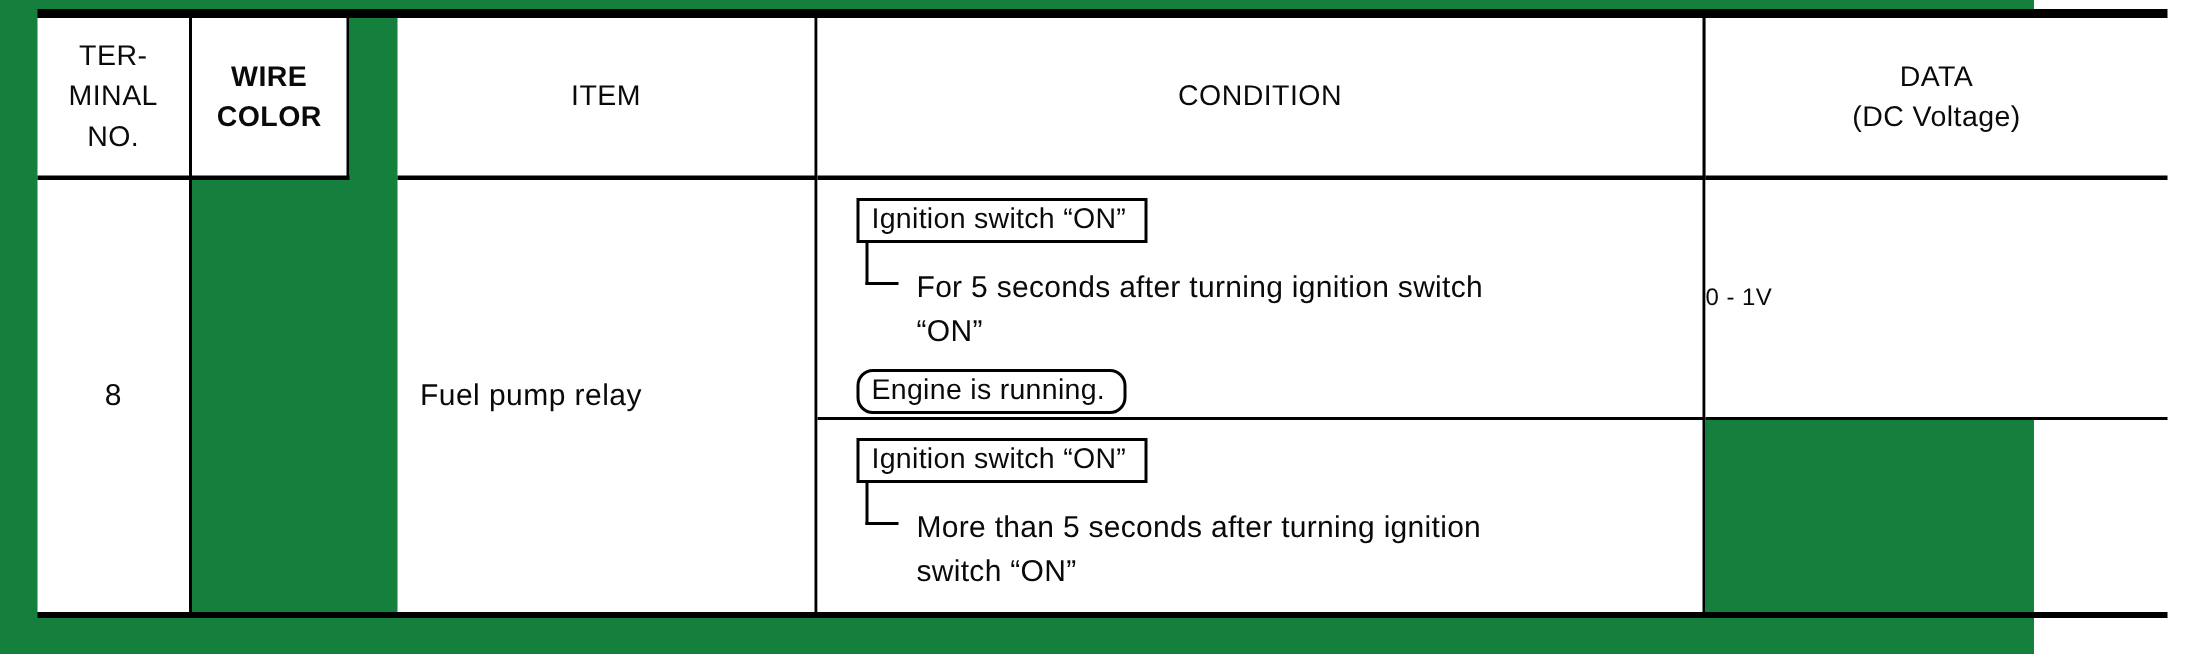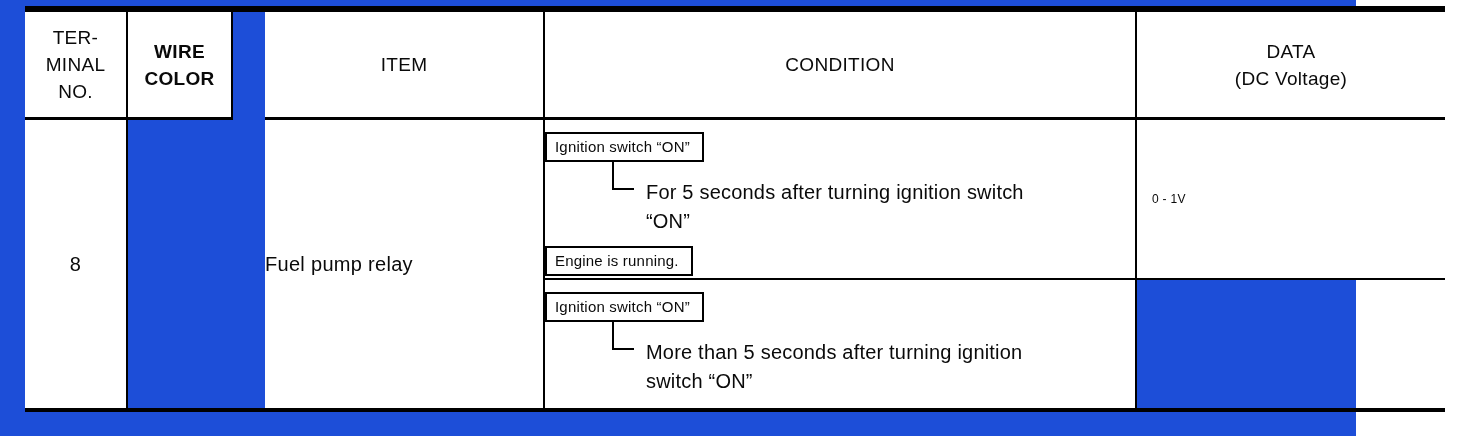--- a/index.html
+++ b/index.html
@@ -3,21 +3,21 @@
 <meta charset="utf-8">
 <style>
   * { margin: 0; padding: 0; box-sizing: border-box; }
   html, body {
     width: 1472px; height: 436px;
     background: #ffffff;
     overflow: hidden;
     font-family: "Liberation Sans", "DejaVu Sans", sans-serif;
     color: #0a0a0a;
   }
-  .scan-page { position: relative; width: 1356px; height: 436px; background: #1d4ed8; }
+  .scan-page { position: relative; width: 1356px; height: 436px; background: #15803d; }
 
   .doc-table {
     position: absolute;
     left: 25px; top: 6px;
     width: 1420px;
     border-top: 6px solid #000;
     border-bottom: 4px solid #000;
     display: grid;
     grid-template-columns: 103px 105px 312px 592px 308px;
     grid-template-rows: 108px 160px 128px;
@@ -43,52 +43,53 @@
   .r1 { grid-row: 2; }
   .r2 { grid-row: 3; }
   .subdiv { border-bottom: 2px solid #000; }
 
   .body-center {
     display: flex; align-items: center; justify-content: center;
     font-size: 20px; letter-spacing: 0.3px;
   }
   .body-left {
     display: flex; align-items: center; justify-content: flex-start;
+    padding-left: 15px;
     font-size: 20px; letter-spacing: 0.3px; text-align: right;
   }
 
   .cond-cell { padding: 0; font-size: 20px; letter-spacing: 0.2px; }
   .cond-box {
     display: inline-block;
-    margin-left: 0; margin-top: 12px;
+    margin-left: 26px; margin-top: 12px;
     border: 2px solid #000;
     padding: 1px 12px 1px 8px;
-    font-size: 15px; line-height: 24px;
+    font-size: 19px; line-height: 24px;
     white-space: nowrap;
   }
-  .cond-box.secondary { margin-top: 10px; }
-  .branch { display: flex; align-items: flex-start; padding-left: 35px; }
+  .cond-box.secondary { margin-top: 10px; border-radius: 11px; }
+  .branch { display: flex; align-items: flex-start; }
   .tree-connector {
     flex: none;
     width: 22px; height: 28px;
     margin-left: 32px;
     border-left: 2px solid #000;
     border-bottom: 2px solid #000;
   }
   .branch-text {
     margin-left: 12px; margin-top: 16px;
     font-size: 20px; line-height: 29px;
     white-space: pre-line;
     max-width: 470px;
   }
 
   .data-cell {
     display: flex; align-items: center; justify-content: flex-start;
-    padding-left: 15px;
-    font-size: 12px; line-height: 28px; letter-spacing: 0.3px;
+    padding-left: 0;
+    font-size: 16px; line-height: 28px; letter-spacing: 0.3px;
     white-space: pre-line;
   }
 </style>
 </head>
 <body>
 
 <div class="scan-page">
   <div class="doc-table">
 
     <div class="cell hdr c1">TER-

